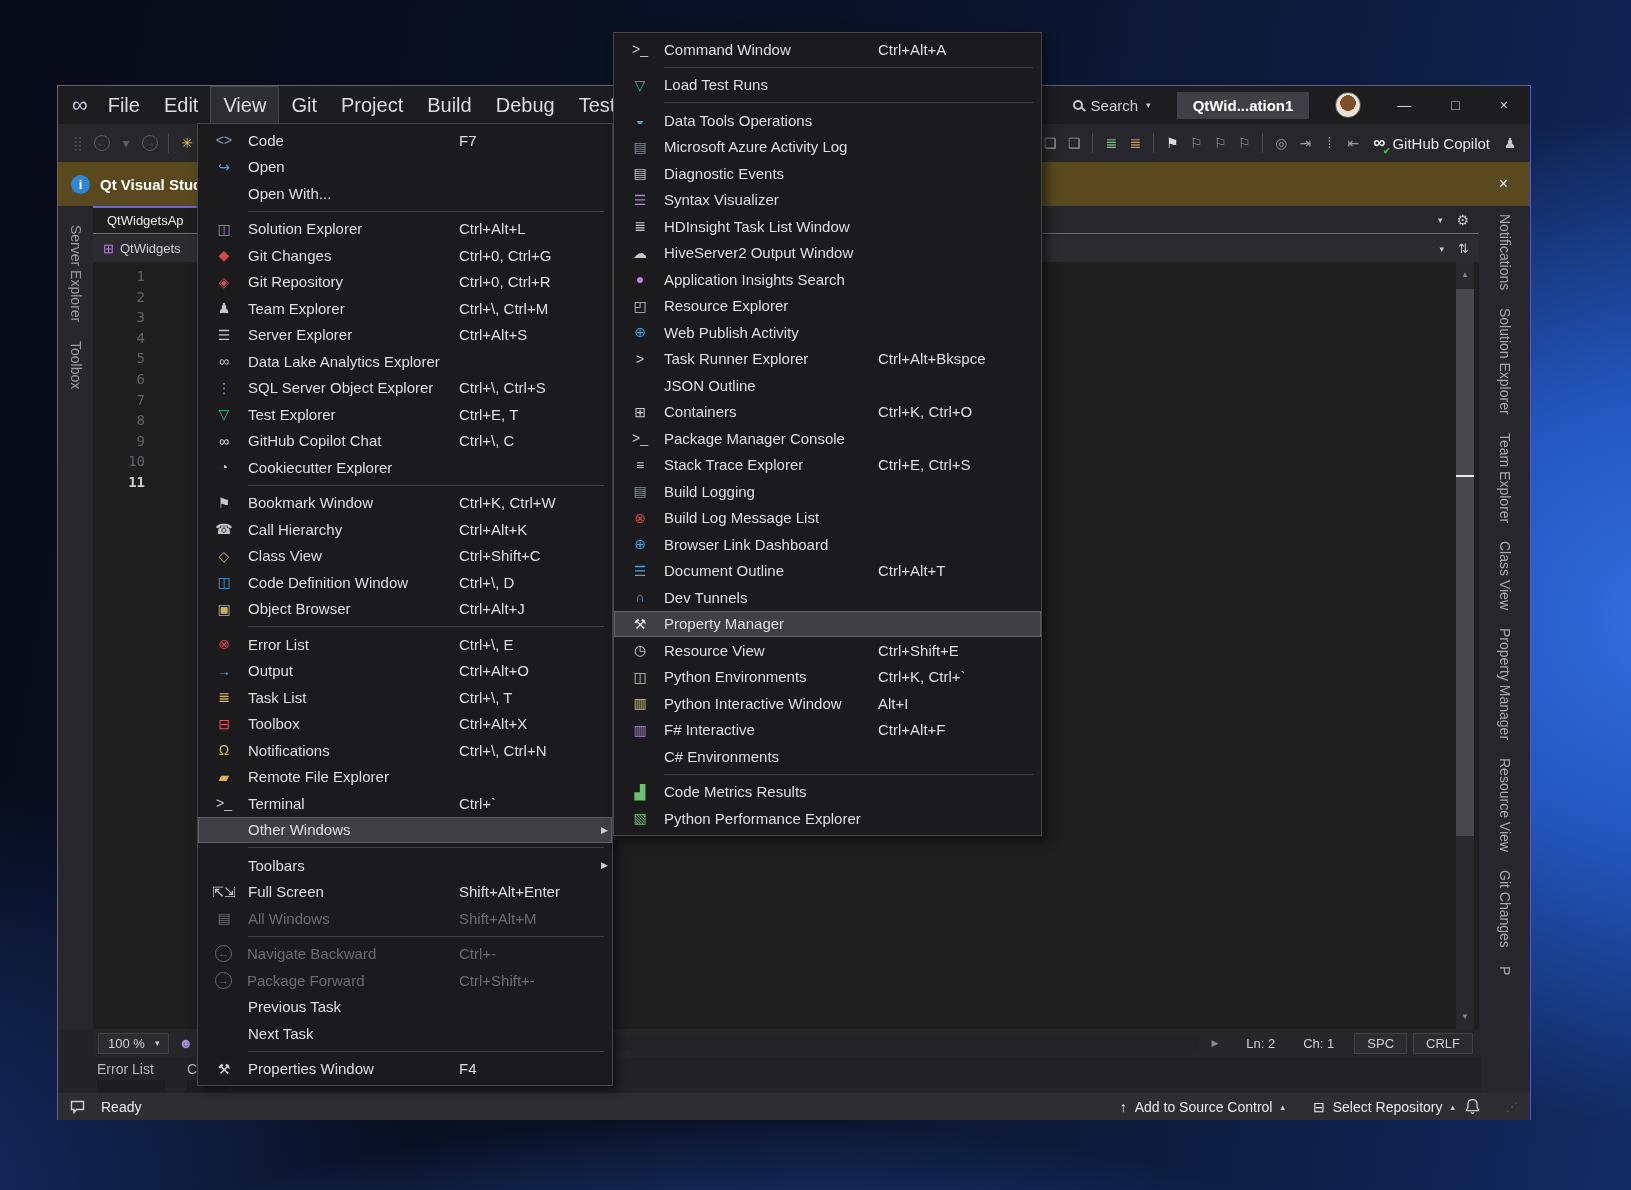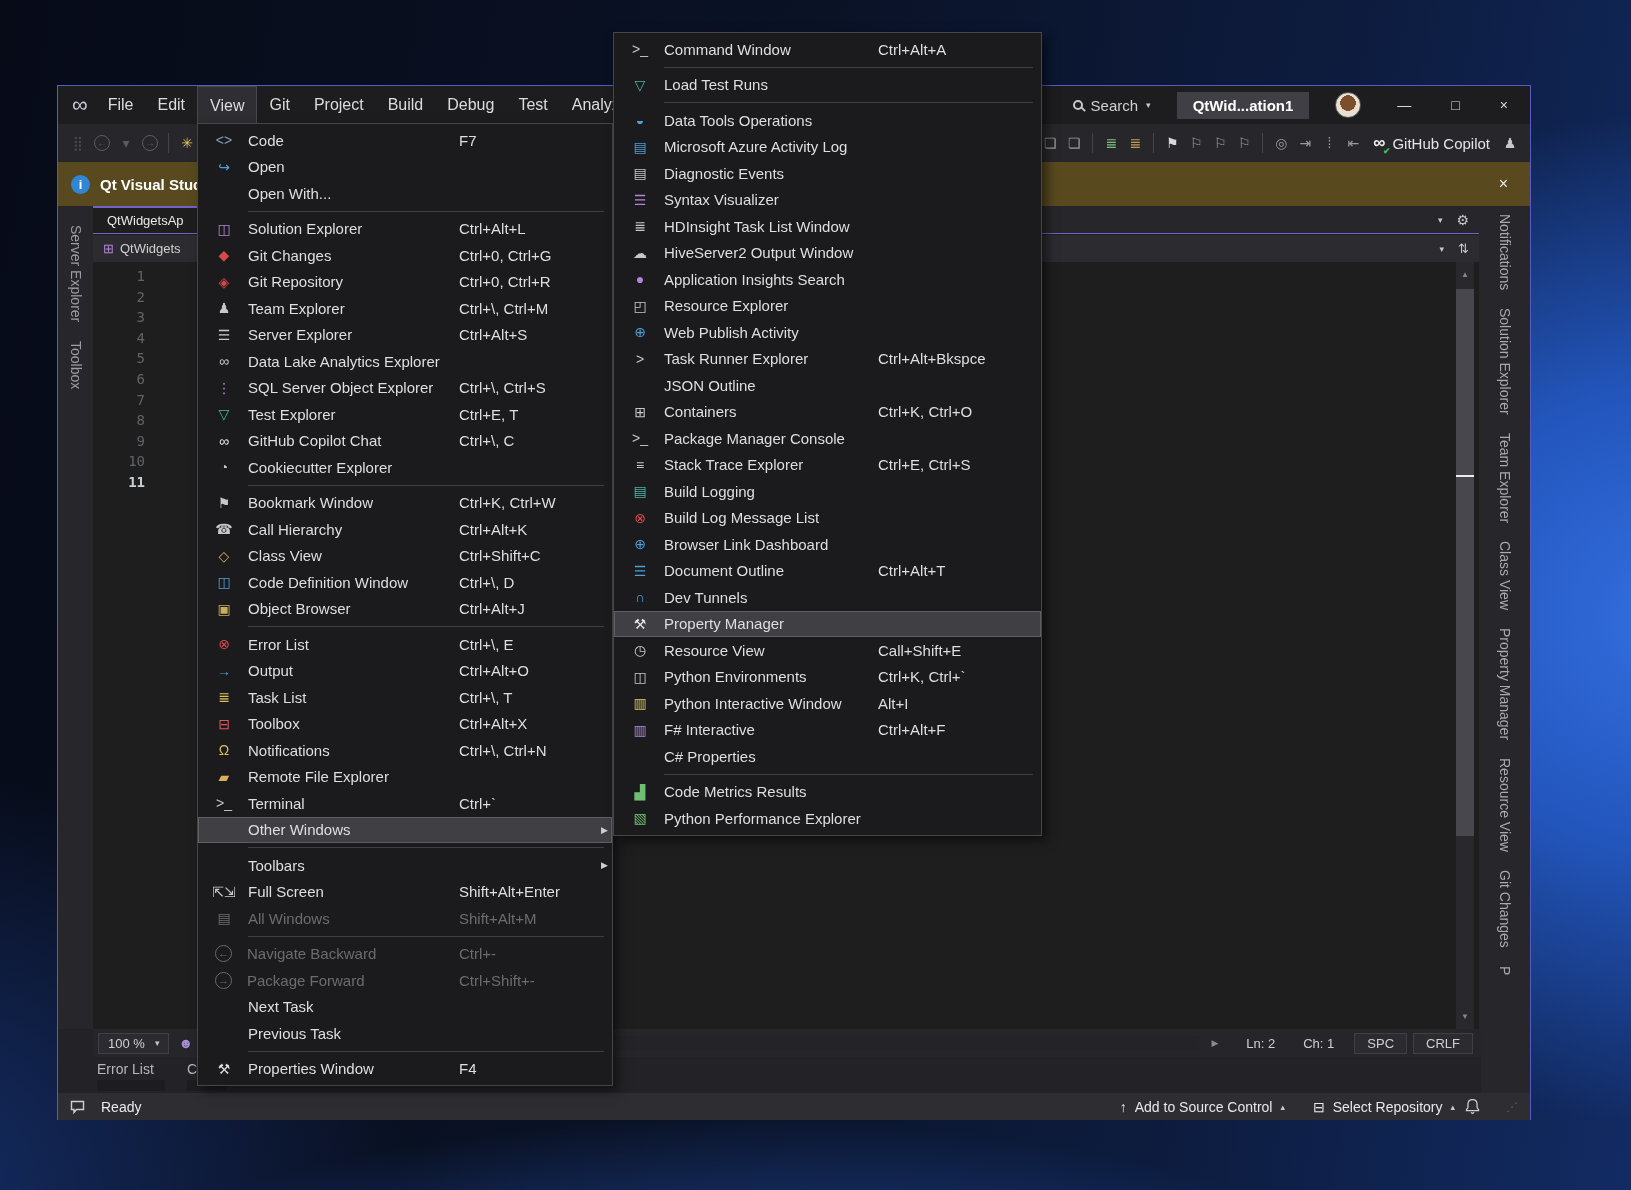--- a/index.html
+++ b/index.html
@@ -9,21 +9,21 @@
       radial-gradient(1000px 820px at 104% 52%, #3470e2 0%, #2356bd 28%, rgba(20,50,120,0) 62%),
       radial-gradient(1400px 520px at 45% 118%, #2a5ec9 0%, rgba(20,50,120,0) 55%),
       radial-gradient(900px 700px at -8% 100%, #16306b 0%, rgba(10,20,50,0) 60%),
       linear-gradient(100deg, #070b18 0%, #0a1226 45%, #0d1c3f 75%, #122b63 100%);}
   
   .vswin{position:absolute;left:57px;top:85px;width:1474px;height:1035px;background:#232327;
     border:1px solid #565cc0;z-index:1;}
   .titlebar{position:absolute;left:0;top:0;right:0;height:38px;background:#1d1d20;display:flex;align-items:center;}
   .vslogo{font-size:22px;color:#c9c9da;margin:0 8px 0 14px;line-height:1;}
   .tmenu{display:flex;height:100%;}
-  .tmenu span{display:flex;align-items:center;padding:0 12px;color:#dcdcde;font-size:16px;cursor:default;text-align:right;}
+  .tmenu span{display:flex;align-items:center;padding:0 12px;color:#dcdcde;font-size:20px;cursor:default;text-align:right;}
   .tmenu span.active{background:#2e2e33;border:1px solid #46464c;border-bottom:none;}
   .search{display:flex;align-items:center;gap:8px;color:#d0d0d0;font-size:15px;margin-left:auto;}
   .mag{width:10px;height:10px;border:2px solid #c8c8c8;border-radius:50%;position:relative;display:inline-block;}
   .mag i{position:absolute;width:6px;height:2px;background:#c8c8c8;transform:rotate(45deg);right:-5px;bottom:-2px;}
   .caret{font-size:9px;color:#c8c8c8;}
   .badge{background:#3f3f45;color:#fff;font-weight:bold;font-size:15px;padding:5px 16px;margin-left:26px;}
   .avatar{width:26px;height:26px;border-radius:50%;margin-left:26px;
     background:radial-gradient(circle at 50% 42%, #7d4e2c 0 42%, #e9e0d2 43%);border:1px solid #555;}
   .winbtns{display:flex;align-items:center;gap:40px;margin:0 22px 0 36px;color:#d8d8d8;font-size:14px;}
   
@@ -473,27 +473,27 @@
         <span class="mi-a"></span>
       </div>
       <div class="mi dis">
         <span class="mi-ic circ" style="color: rgb(108, 108, 112);">→</span>
         <span class="mi-t">Package Forward</span>
         <span class="mi-s">Ctrl+Shift+-</span>
         <span class="mi-a"></span>
       </div>
       <div class="mi">
         <span class="mi-ic"></span>
+        <span class="mi-t">Previous Task</span>
+        <span class="mi-s"></span>
+        <span class="mi-a"></span>
+      </div>
+      <div class="mi">
+        <span class="mi-ic"></span>
         <span class="mi-t">Next Task</span>
-        <span class="mi-s"></span>
-        <span class="mi-a"></span>
-      </div>
-      <div class="mi">
-        <span class="mi-ic"></span>
-        <span class="mi-t">Previous Task</span>
         <span class="mi-s"></span>
         <span class="mi-a"></span>
       </div>
       <div class="menu-sep"></div>
       <div class="mi">
         <span class="mi-ic" style="color: rgb(224, 224, 224);">⚒</span>
         <span class="mi-t">Properties Window</span>
         <span class="mi-s">F4</span>
         <span class="mi-a"></span>
       </div>
@@ -630,21 +630,21 @@
       </div>
       <div class="mi hl">
         <span class="mi-ic" style="color: rgb(230, 230, 230);">⚒</span>
         <span class="mi-t">Property Manager</span>
         <span class="mi-s"></span>
         <span class="mi-a"></span>
       </div>
       <div class="mi">
         <span class="mi-ic" style="color: rgb(200, 200, 200);">◷</span>
         <span class="mi-t">Resource View</span>
-        <span class="mi-s">Call+Shift+E</span>
+        <span class="mi-s">Ctrl+Shift+E</span>
         <span class="mi-a"></span>
       </div>
       <div class="mi">
         <span class="mi-ic" style="color: rgb(200, 200, 200);">◫</span>
         <span class="mi-t">Python Environments</span>
         <span class="mi-s">Ctrl+K, Ctrl+`</span>
         <span class="mi-a"></span>
       </div>
       <div class="mi">
         <span class="mi-ic" style="color: rgb(216, 192, 90);">▥</span>
@@ -653,21 +653,21 @@
         <span class="mi-a"></span>
       </div>
       <div class="mi">
         <span class="mi-ic" style="color: rgb(178, 135, 216);">▥</span>
         <span class="mi-t">F# Interactive</span>
         <span class="mi-s">Ctrl+Alt+F</span>
         <span class="mi-a"></span>
       </div>
       <div class="mi">
         <span class="mi-ic"></span>
-        <span class="mi-t">C# Properties</span>
+        <span class="mi-t">C# Environments</span>
         <span class="mi-s"></span>
         <span class="mi-a"></span>
       </div>
       <div class="menu-sep"></div>
       <div class="mi">
         <span class="mi-ic" style="color: rgb(111, 191, 115);">▟</span>
         <span class="mi-t">Code Metrics Results</span>
         <span class="mi-s"></span>
         <span class="mi-a"></span>
       </div>

